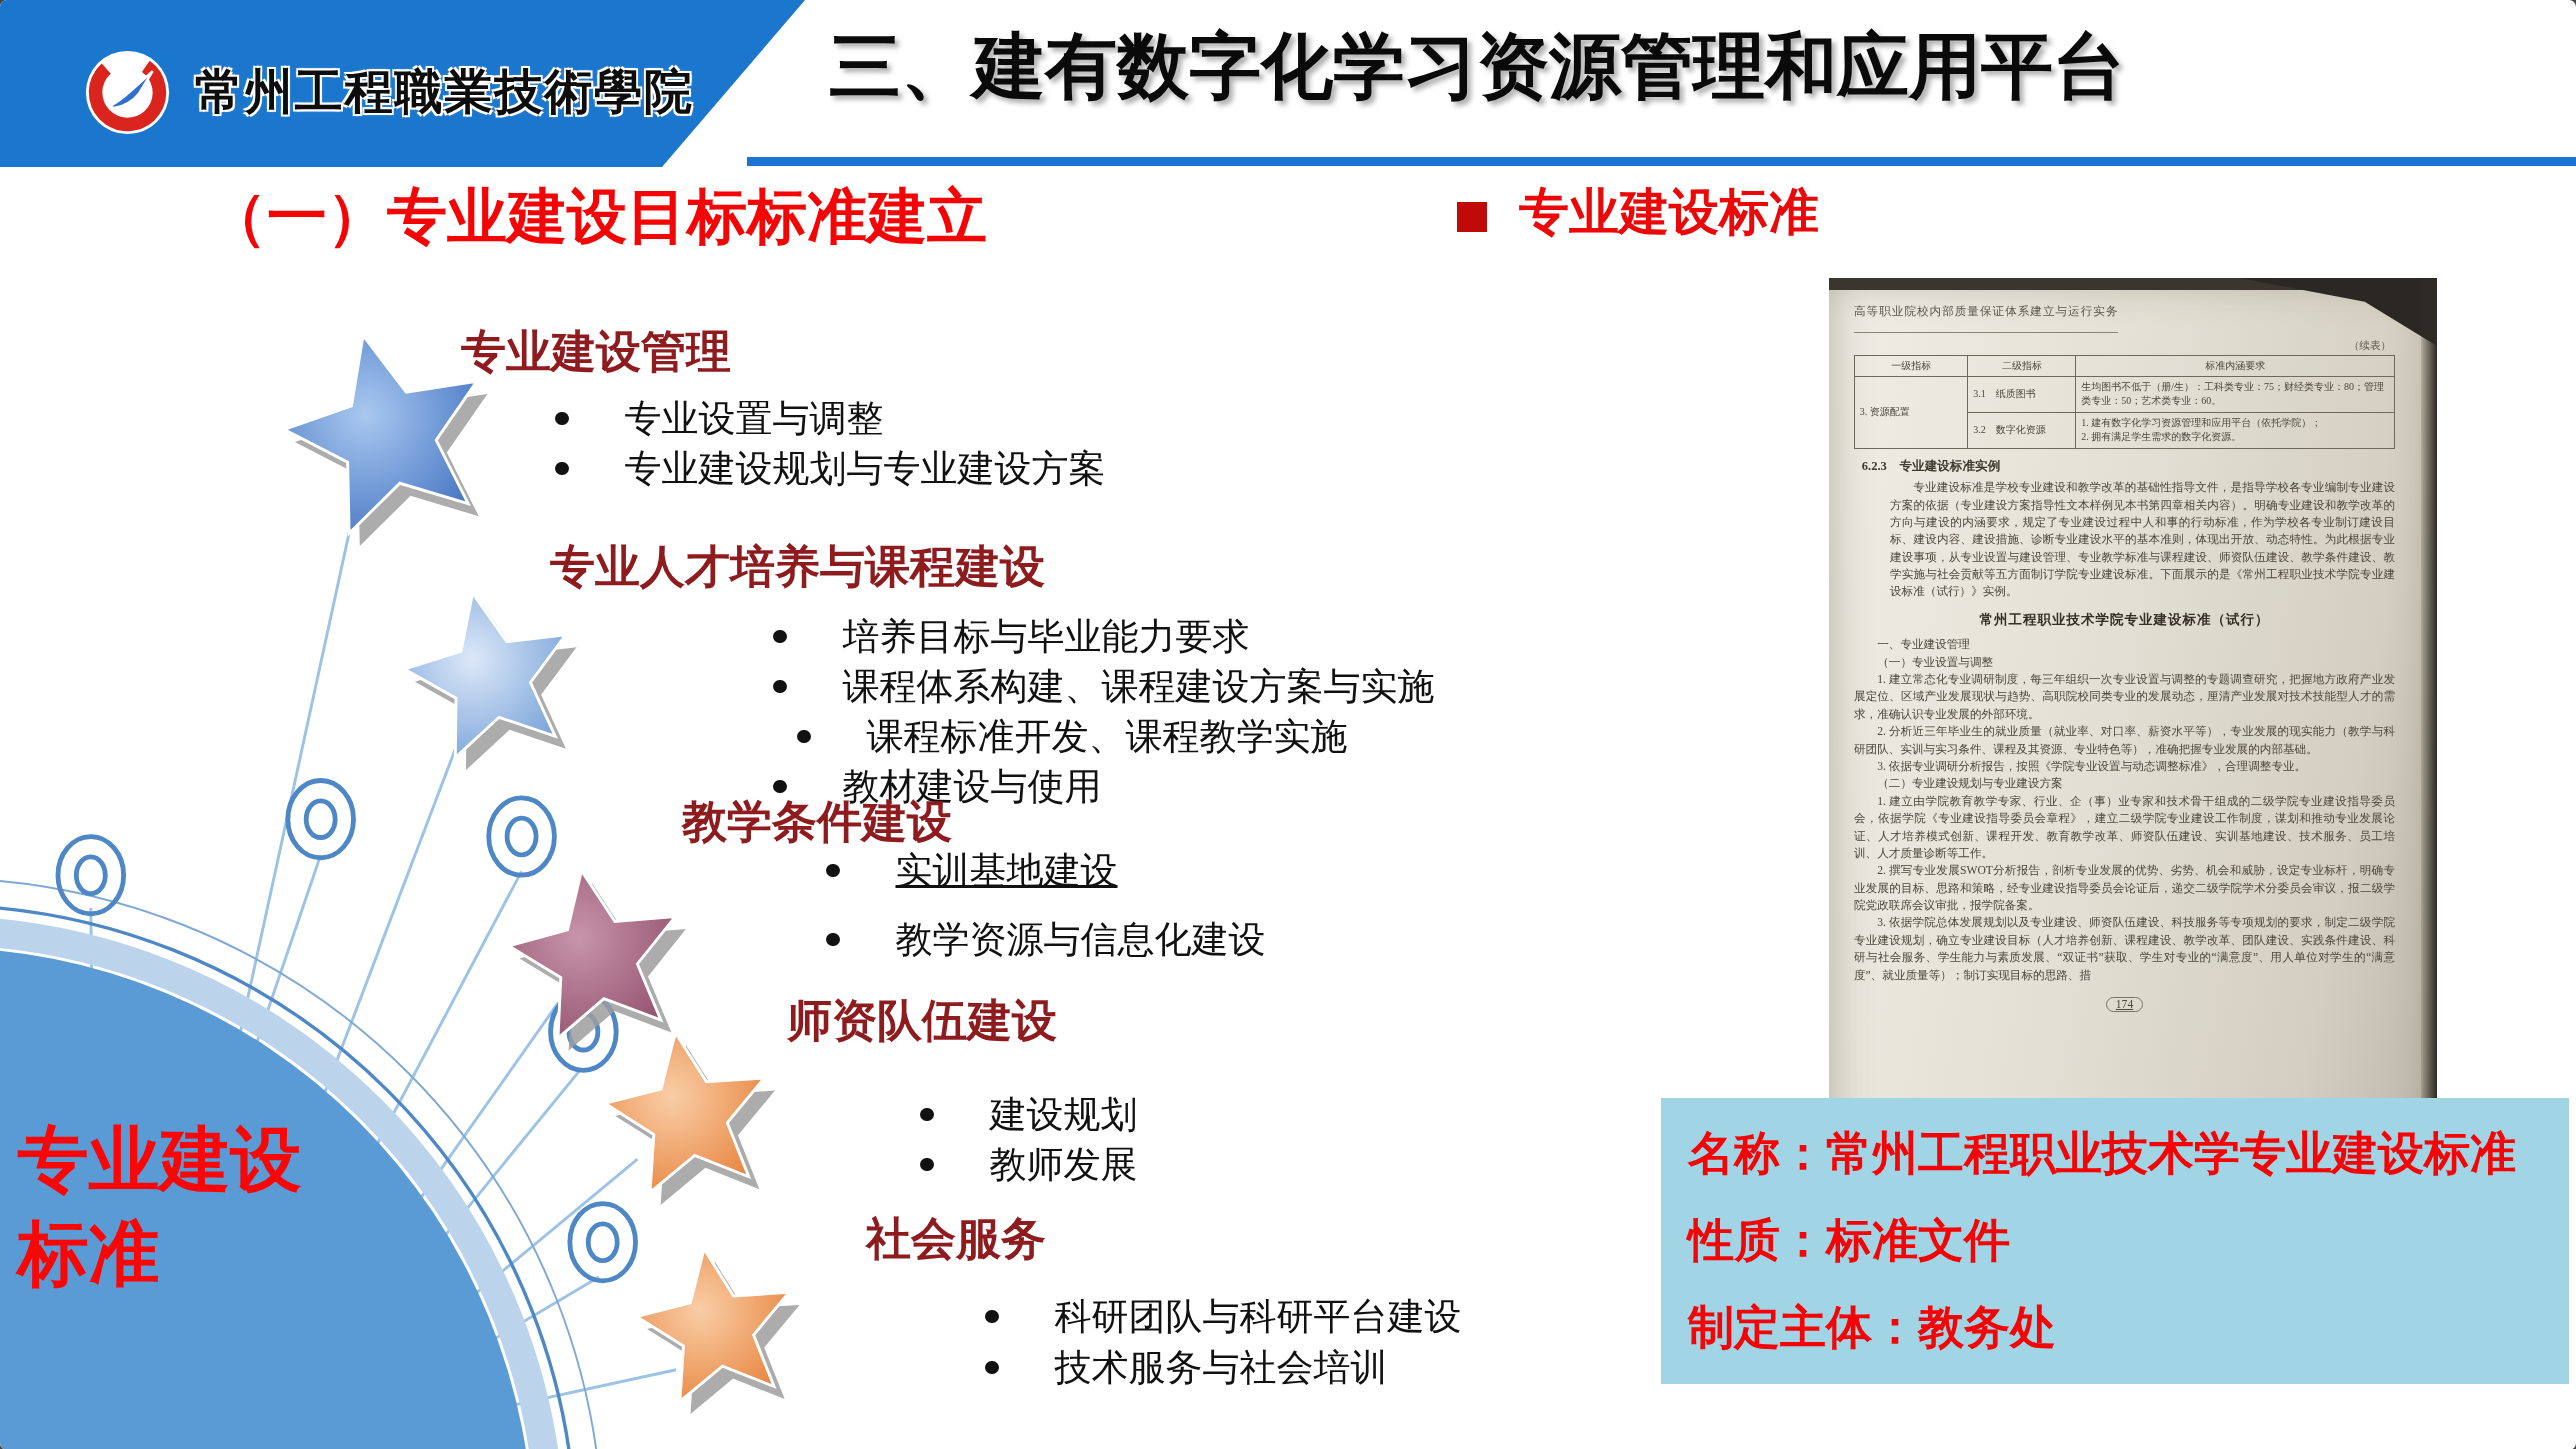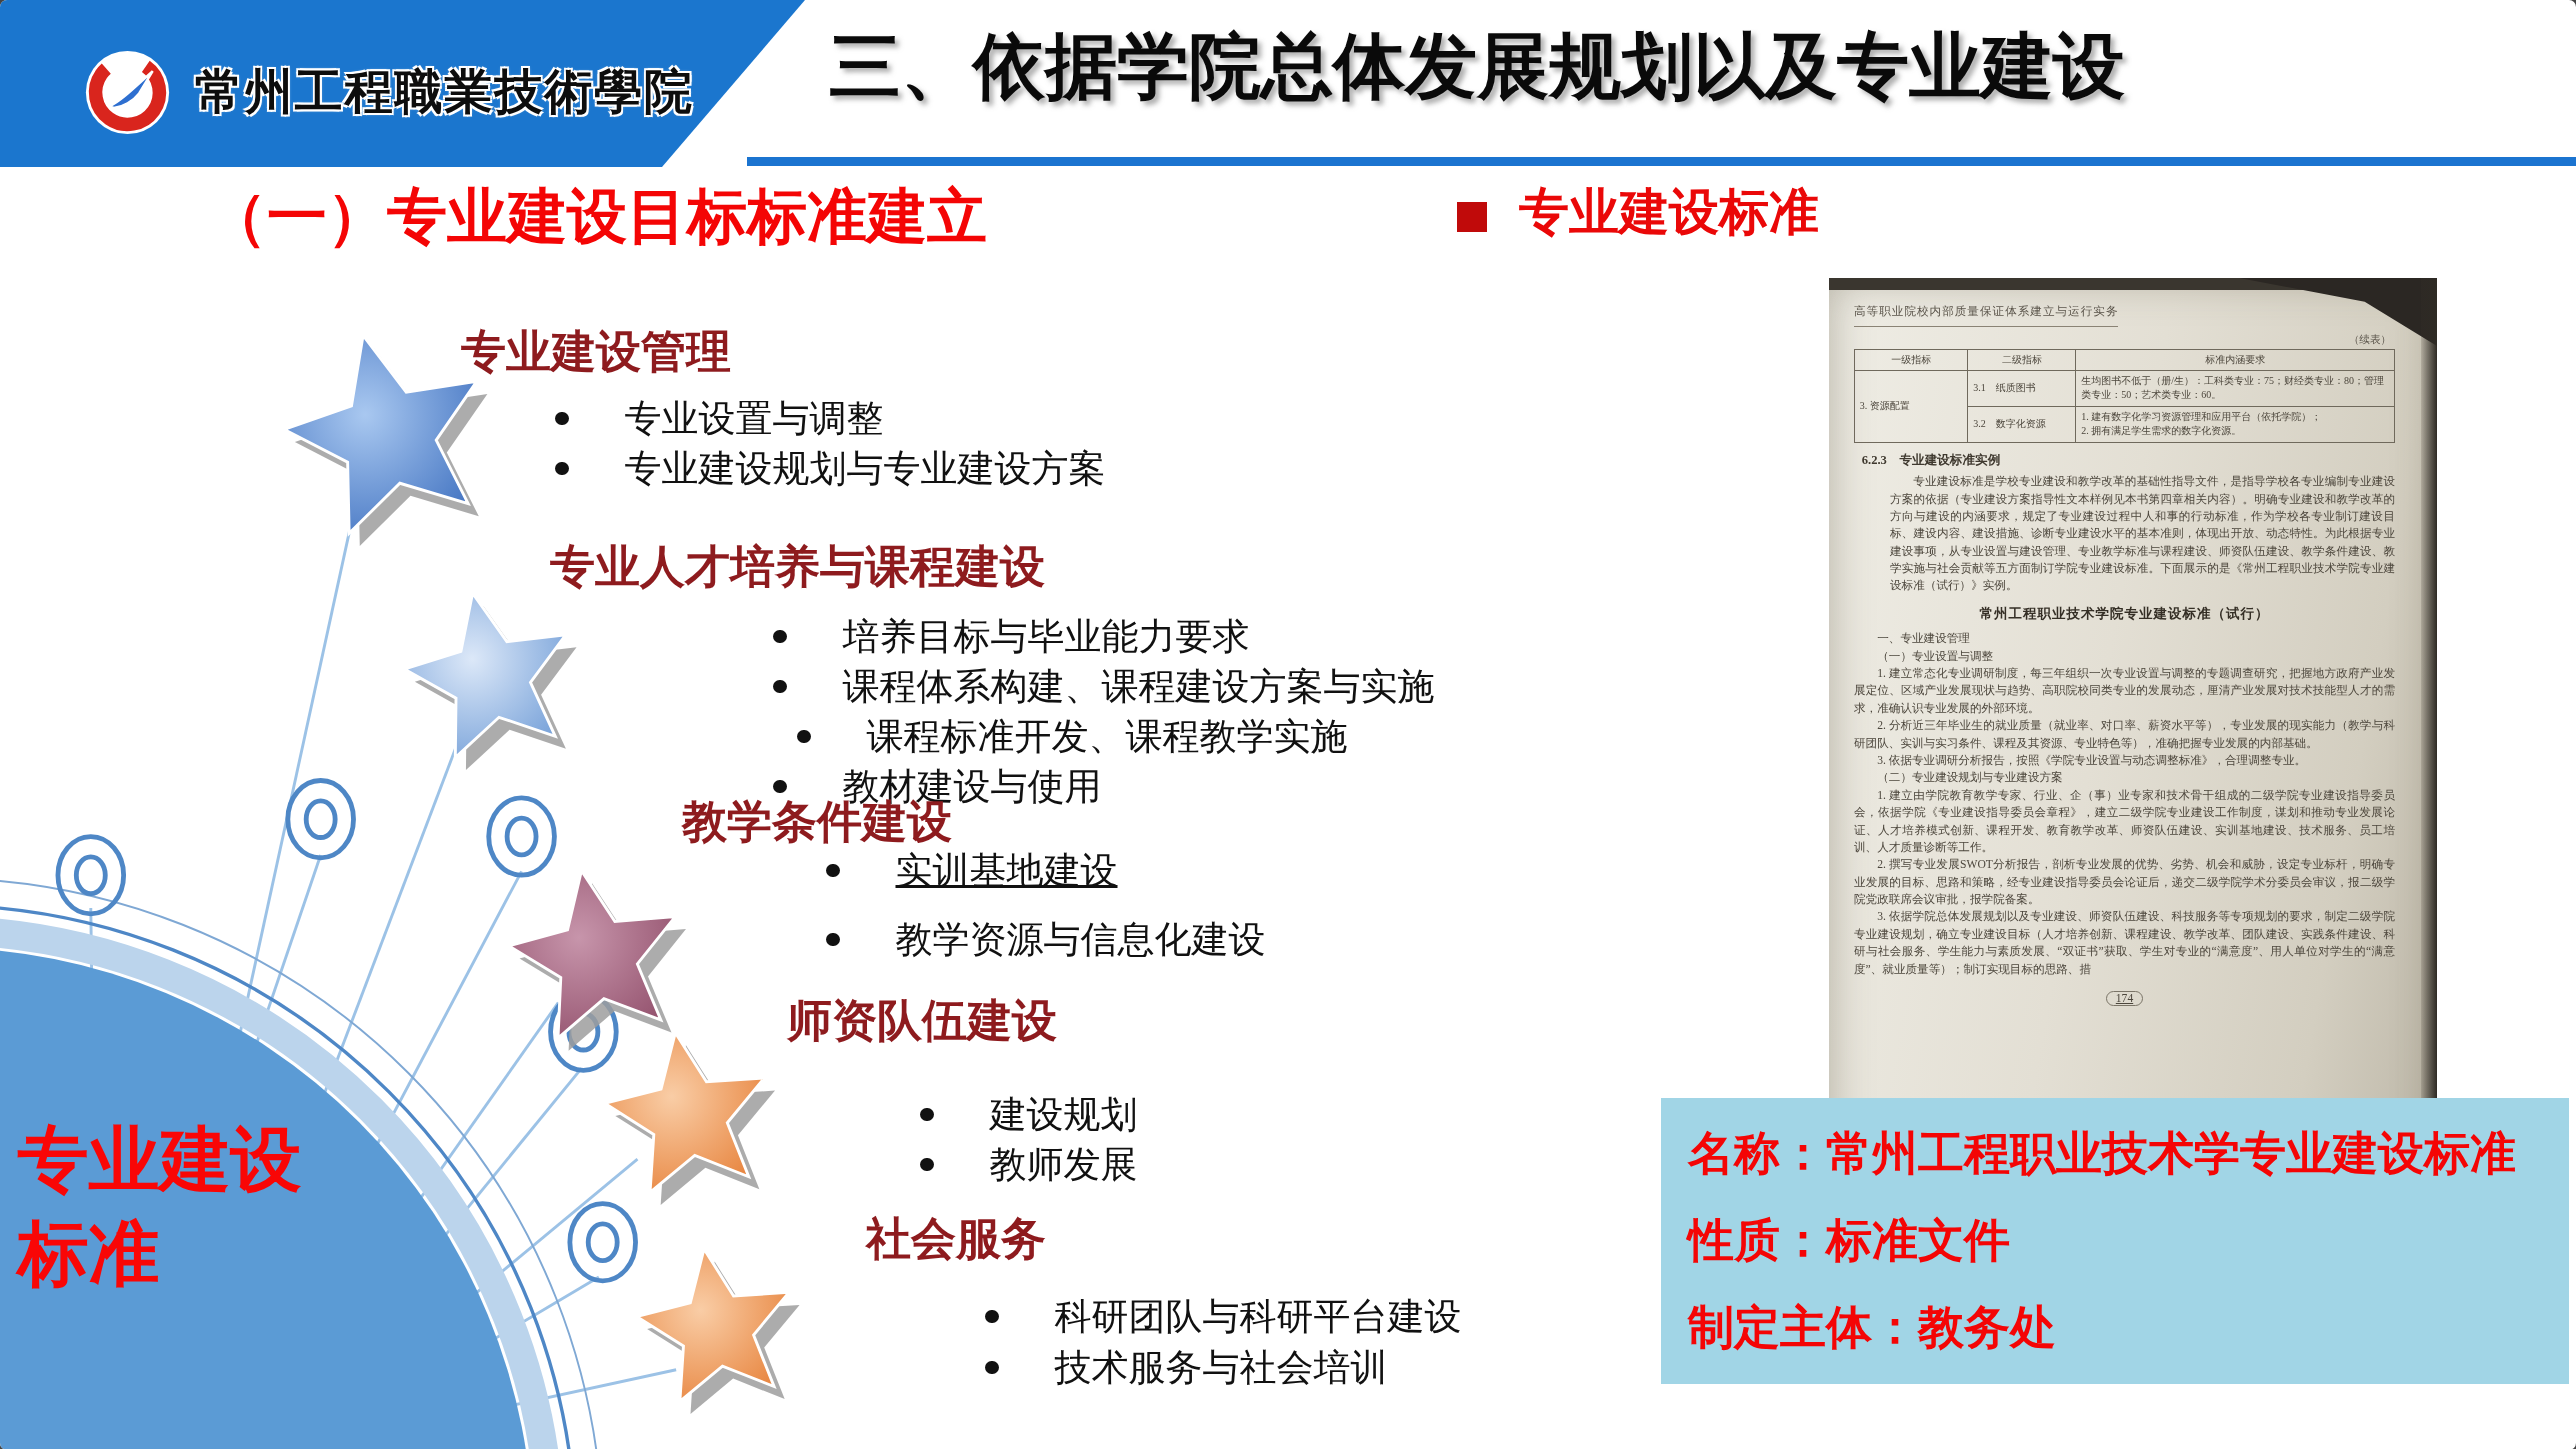--- a/index.html
+++ b/index.html
@@ -33,21 +33,21 @@
          background:linear-gradient(100deg,#efede5 0%,#e3dfd4 45%,#d3cec0 80%,#bcb6a7 100%);
          box-shadow:inset 0 0 44px rgba(80,70,50,.38);overflow:hidden;
          font-family:"Liberation Serif",serif;color:#4c463c;}
   .photo-dark-top{position:absolute;left:0;top:0;width:100%;height:11.6px;background:#3a362f;}
   .photo-dark-wedge{position:absolute;right:0;top:0;width:241px;height:68px;background:#2b2723;
                     clip-path:polygon(18% 0,100% 0,100% 100%,70% 35%);}
   .photo-right-band{position:absolute;right:0;top:0;width:16.4px;height:100%;
                     background:linear-gradient(to right,rgba(60,54,46,.15),#2e2a24);}
   .photo-inner{position:absolute;left:25px;top:23px;width:541px;}
   .bp-header{font-size:11.6px;letter-spacing:1px;color:#5a544a;border-bottom:1px solid #8a8375;
-             display:inline-block;padding-bottom:7px;}
+             display:inline-block;padding-bottom:13px;}
   .bp-cont{font-size:10.6px;text-align:right;color:#5a544a;margin:5.8px 3.9px 1.9px 0;}
   .bp-table{width:100%;border-collapse:collapse;font-size:10px;line-height:1.45;color:#4c463c;}
   .bp-table td,.bp-table th{border:1px solid #6f695c;padding:2.9px 4.8px;font-weight:normal;vertical-align:middle;}
   .bp-table th{text-align:center;}
   .bp-c3{white-space:pre-line;}
   .bp-section{font-size:12.6px;font-weight:bold;margin:9.7px 0 3.9px 7.7px;color:#3f392f;}
   .bp-para{font-size:11.6px;line-height:1.5;text-align:justify;text-indent:2em;margin-left:36px;}
   .bp-title{font-size:13.5px;font-weight:bold;text-align:center;margin:9.7px 0 7.7px 0;letter-spacing:1px;color:#352f26;}
   .bp-line{font-size:11.6px;line-height:1.5;text-align:justify;text-indent:2em;}
   .bp-page{text-align:center;margin-top:9.7px;}
@@ -142,21 +142,21 @@
     </svg>
 
   <div class="banner"></div>
   <svg class="logo" viewBox="0 0 92 92">
     <circle cx="46" cy="46" r="43" fill="#ffffff"></circle>
     <circle cx="46" cy="46" r="33" fill="none" stroke="#D9251D" stroke-width="14" stroke-dasharray="163 46" transform="rotate(-55 46 46)"></circle>
     <path d="M28 60 C 40 54, 52 42, 72 24 L 58 47 C 52 55 41 61 32 62 Z" fill="#2E6FD0" stroke="#ffffff" stroke-width="2.5"></path>
   </svg>
   <div class="school-name">常州工程職業技術學院</div>
 
-  <div class="page-title">三、依据学院总体发展规划以及专业建设</div>
+  <div class="page-title">三、建有数字化学习资源管理和应用平台</div>
   <div class="title-underline"></div>
 
   <div class="left-heading">（一）专业建设目标标准建立</div>
 
   <div id="groups">
       <div class="group-head" style="left: 461px; top: 322px;">专业建设管理</div>
       <div class="bullet-line" style="left: 555px; top: 394px;"><span class="bullet-dot"></span>专业设置与调整</div>
       <div class="bullet-line" style="left: 555px; top: 444px;"><span class="bullet-dot"></span>专业建设规划与专业建设方案</div>
       <div class="group-head" style="left: 550px; top: 537px;">专业人才培养与课程建设</div>
       <div class="bullet-line" style="left: 773px; top: 612px;"><span class="bullet-dot"></span>培养目标与毕业能力要求</div>

